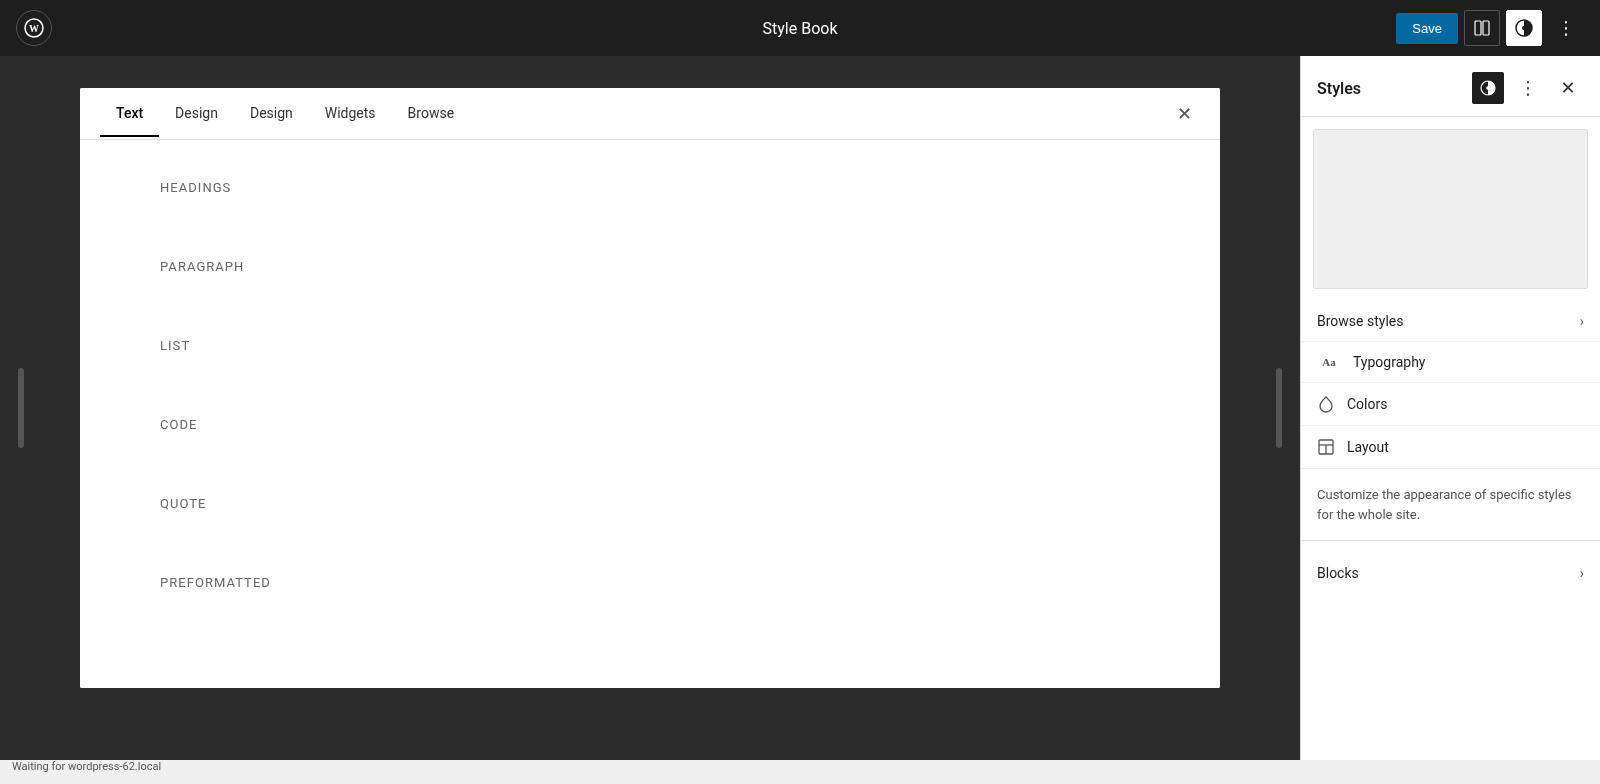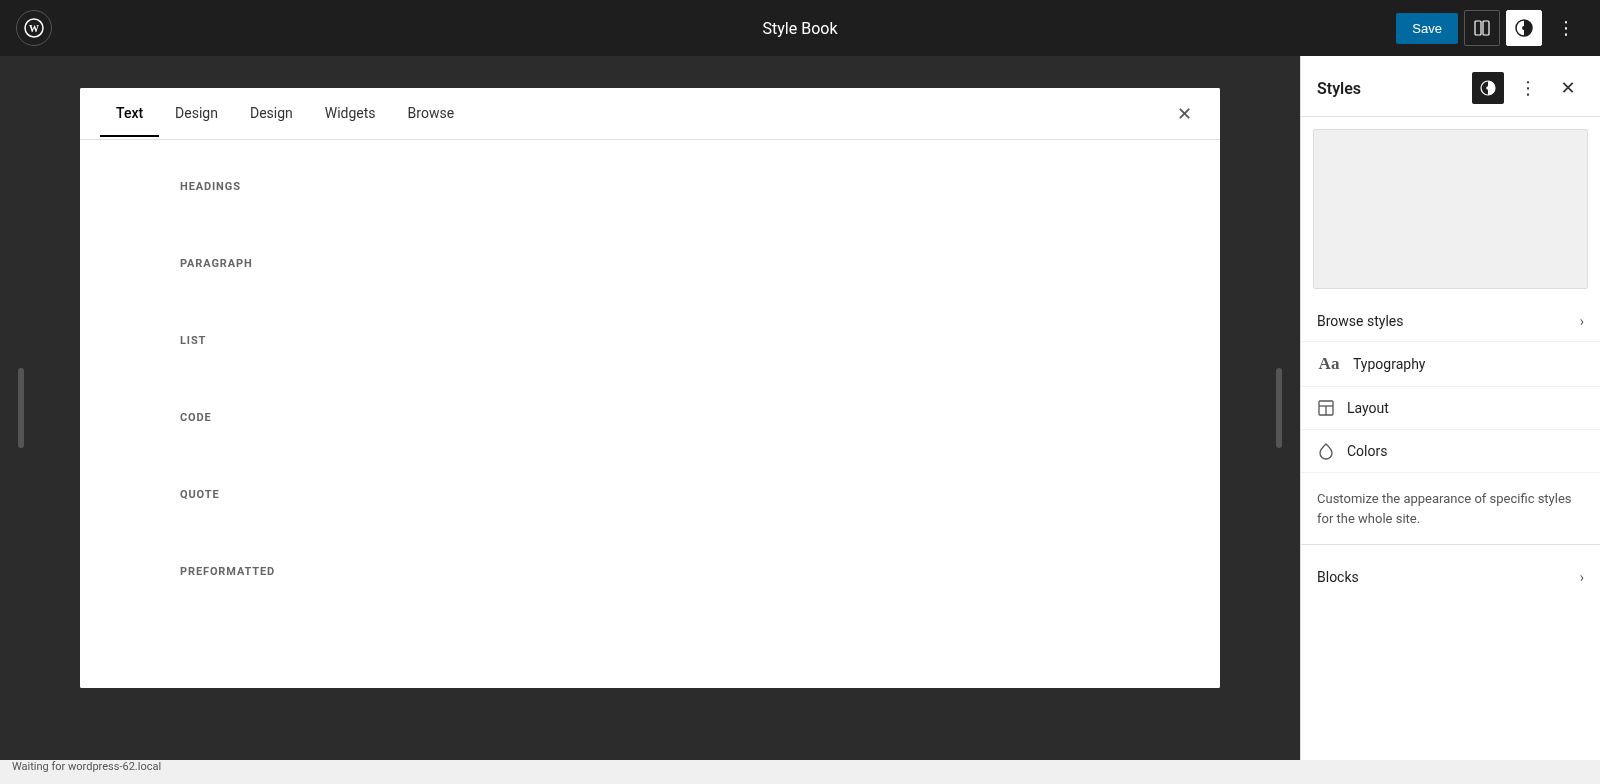--- a/index.html
+++ b/index.html
@@ -178,27 +178,26 @@
     }
 
     
     .stylebook-content {
       flex: 1;
       overflow-y: auto;
       padding: 40px 80px;
       background: #fff;
     }
     .section-label {
-      font-size: 11px;
-      font-weight: 700;
+      font-size: 13px;
+      font-weight: 400;
       letter-spacing: 0.08em;
       color: #666;
       text-transform: uppercase;
       margin-bottom: 32px;
-      margin-left: 20px;
     }
     .section-block {
       margin-bottom: 64px;
     }
 
     
     .sidebar {
       width: 300px;
       background: #fff;
       border-left: 1px solid #e0e0e0;
@@ -319,21 +318,21 @@
       height: 24px;
       display: flex;
       align-items: flex-start;
       padding: 0 12px;
       font-size: 11px;
       color: #555;
     }
 
     
     .typo-icon {
-      font-size: 17px;
+      font-size: 11px;
       font-weight: 600;
       color: #555;
       margin-right: 12px;
       font-family: Georgia, serif;
     }
 
     
     .color-icon {
       width: 18px;
       height: 18px;
@@ -448,39 +447,39 @@
       <span class="sidebar-item-label">Browse styles</span>
       <span class="sidebar-item-arrow">›</span>
     </div>
 
     <div class="sidebar-item">
       <span class="sidebar-item-icon typo-icon">Aa</span>
       <span class="sidebar-item-label">Typography</span>
     </div>
 
     <div class="sidebar-item">
+      <span class="sidebar-item-icon color-icon">
+        <svg width="18" height="18" viewBox="0 0 18 18" fill="none">
+          <path d="M9 2 C9 2 3 7.5 3 11 C3 14.3 5.7 17 9 17 C12.3 17 15 14.3 15 11 C15 7.5 9 2 9 2Z" stroke="#555" stroke-width="1.3" fill="none"></path>
+        </svg>
+      </span>
+      <span class="sidebar-item-label">Colors</span>
+    </div>
+
+    <div class="sidebar-item">
       <span class="sidebar-item-icon layout-icon">
         <svg width="18" height="18" viewBox="0 0 18 18" fill="none">
           <rect x="2" y="2" width="14" height="14" rx="1" stroke="#555" stroke-width="1.3"></rect>
           <line x1="2" y1="7" x2="16" y2="7" stroke="#555" stroke-width="1.3"></line>
           <line x1="9" y1="7" x2="9" y2="16" stroke="#555" stroke-width="1.3"></line>
         </svg>
       </span>
       <span class="sidebar-item-label">Layout</span>
     </div>
 
-    <div class="sidebar-item">
-      <span class="sidebar-item-icon color-icon">
-        <svg width="18" height="18" viewBox="0 0 18 18" fill="none">
-          <path d="M9 2 C9 2 3 7.5 3 11 C3 14.3 5.7 17 9 17 C12.3 17 15 14.3 15 11 C15 7.5 9 2 9 2Z" stroke="#555" stroke-width="1.3" fill="none"></path>
-        </svg>
-      </span>
-      <span class="sidebar-item-label">Colors</span>
-    </div>
-
     <div class="sidebar-description">Customize the appearance of specific styles for the whole site.</div>
 
     <div class="sidebar-blocks-row">
       <span class="sidebar-item-label">Blocks</span>
       <span class="sidebar-item-arrow">›</span>
     </div>
   </div>
 
 </div>
 

